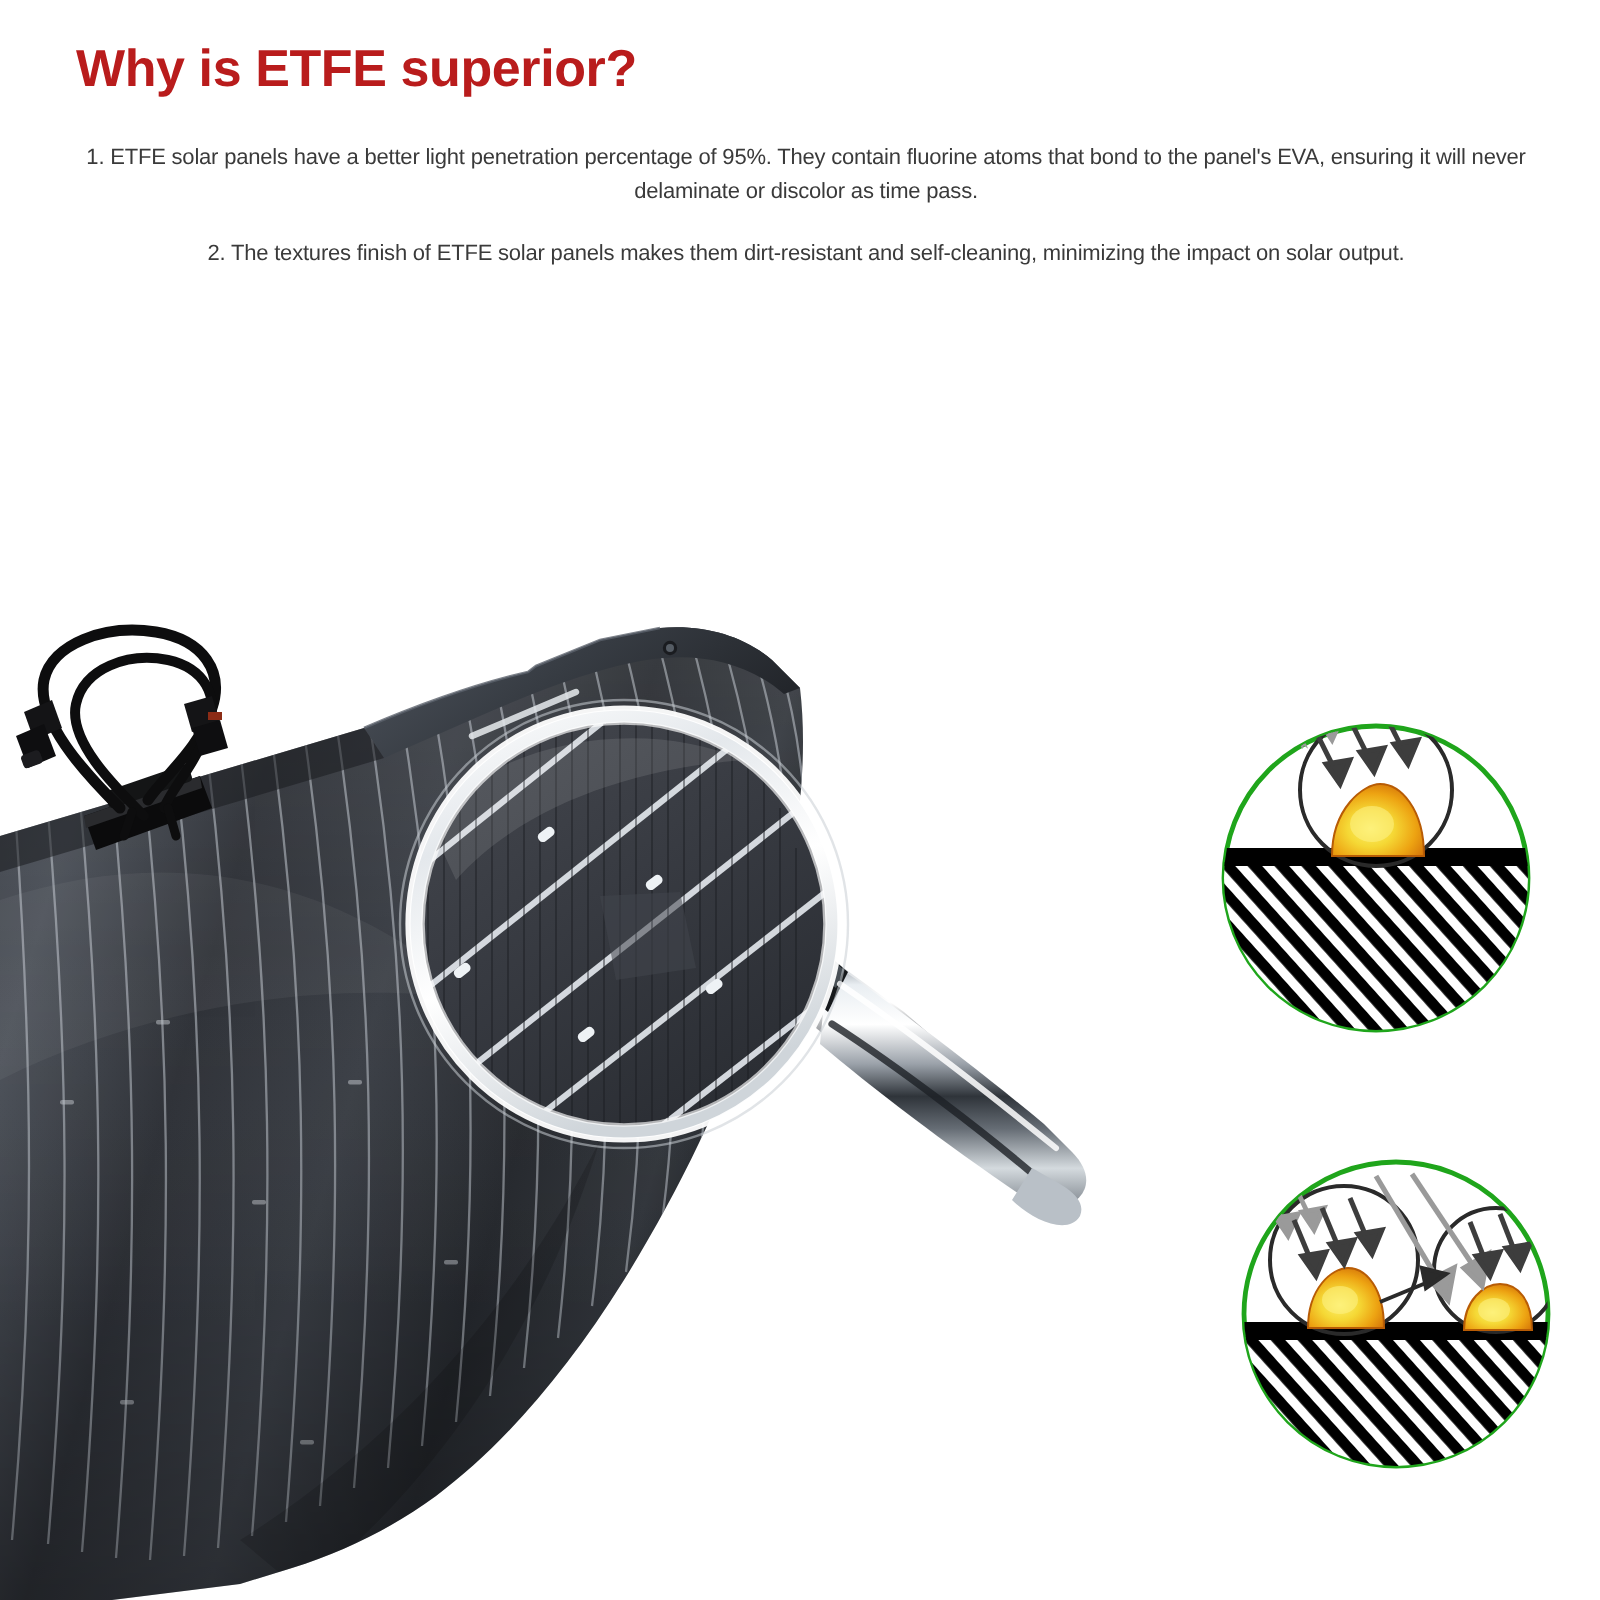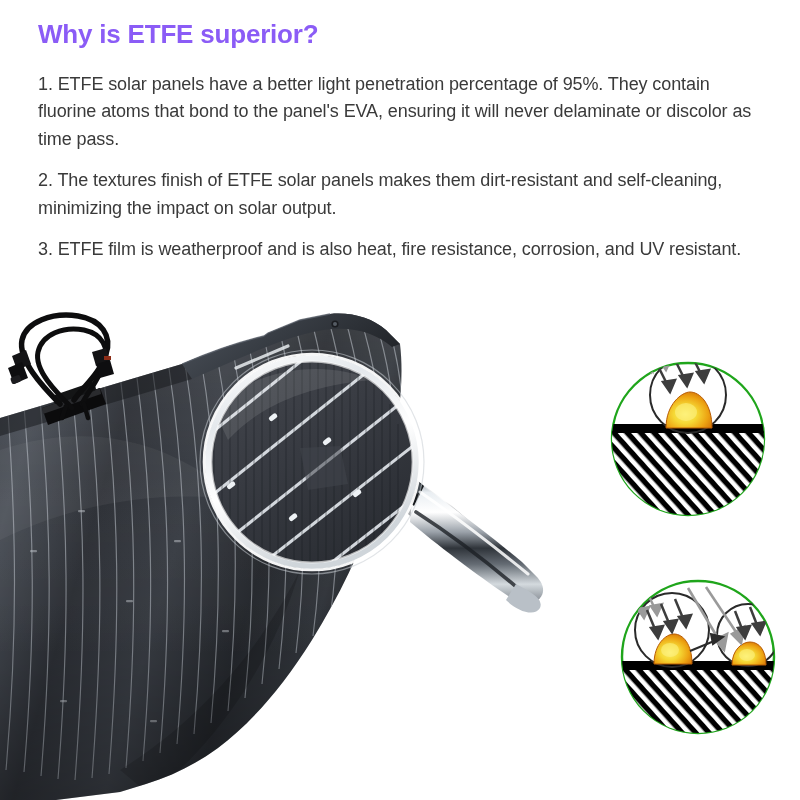--- a/index.html
+++ b/index.html
@@ -13,42 +13,42 @@
   #root{position:relative;width:800px;height:800px;overflow:hidden;background:#fff;}
 
   
   .copy{position:absolute;left:38px;top:20px;width:730px;}
   .heading{
     font-size:26px;font-weight:bold;line-height:1.12;
     letter-spacing:-0.2px;
     margin:0 0 22px 0;
   }
   .para{
-    font-size:18px;
+    font-size:11px;
     color:#3a3a3a;
     line-height:1.52;
     margin:0 0 14px 0;
     letter-spacing:-0.1px;
+    text-align:center;
   }
   .para:last-child{margin-bottom:0;}
 
   
   .stage{position:absolute;left:0;top:300px;width:800px;height:500px;}
   .stage svg{display:block;}
 </style>
 </head>
 <body>
 
 <div id="root">
 
   <div class="copy">
-    <h1 class="heading" style="color: #8b5cf6;">Why is ETFE superior?</h1>
+    <h1 class="heading" style="color: #b91c1c;">Why is ETFE superior?</h1>
     <p class="para" style="color: rgb(58, 58, 58);">1. ETFE solar panels have a better light penetration percentage of 95%. They contain fluorine atoms that bond to the panel's EVA, ensuring it will never delaminate or discolor as time pass.</p>
     <p class="para" style="color: rgb(58, 58, 58);">2. The textures finish of ETFE solar panels makes them dirt-resistant and self-cleaning, minimizing the impact on solar output.</p>
-    <p class="para" style="color: rgb(58, 58, 58);">3. ETFE film is weatherproof and is also heat, fire resistance, corrosion, and UV resistant.</p>
   </div>
 
   <div class="stage">
     <svg width="800" height="500" viewBox="0 0 800 500" xmlns="http://www.w3.org/2000/svg">
       <defs>
 
         <linearGradient id="panelShade" x1="0" y1="0" x2="1" y2="0.35">
           <stop offset="0" stop-color="#3c4047"></stop>
           <stop offset="0.14" stop-color="#4a4f57"></stop>
           <stop offset="0.34" stop-color="#2c2f35"></stop>

